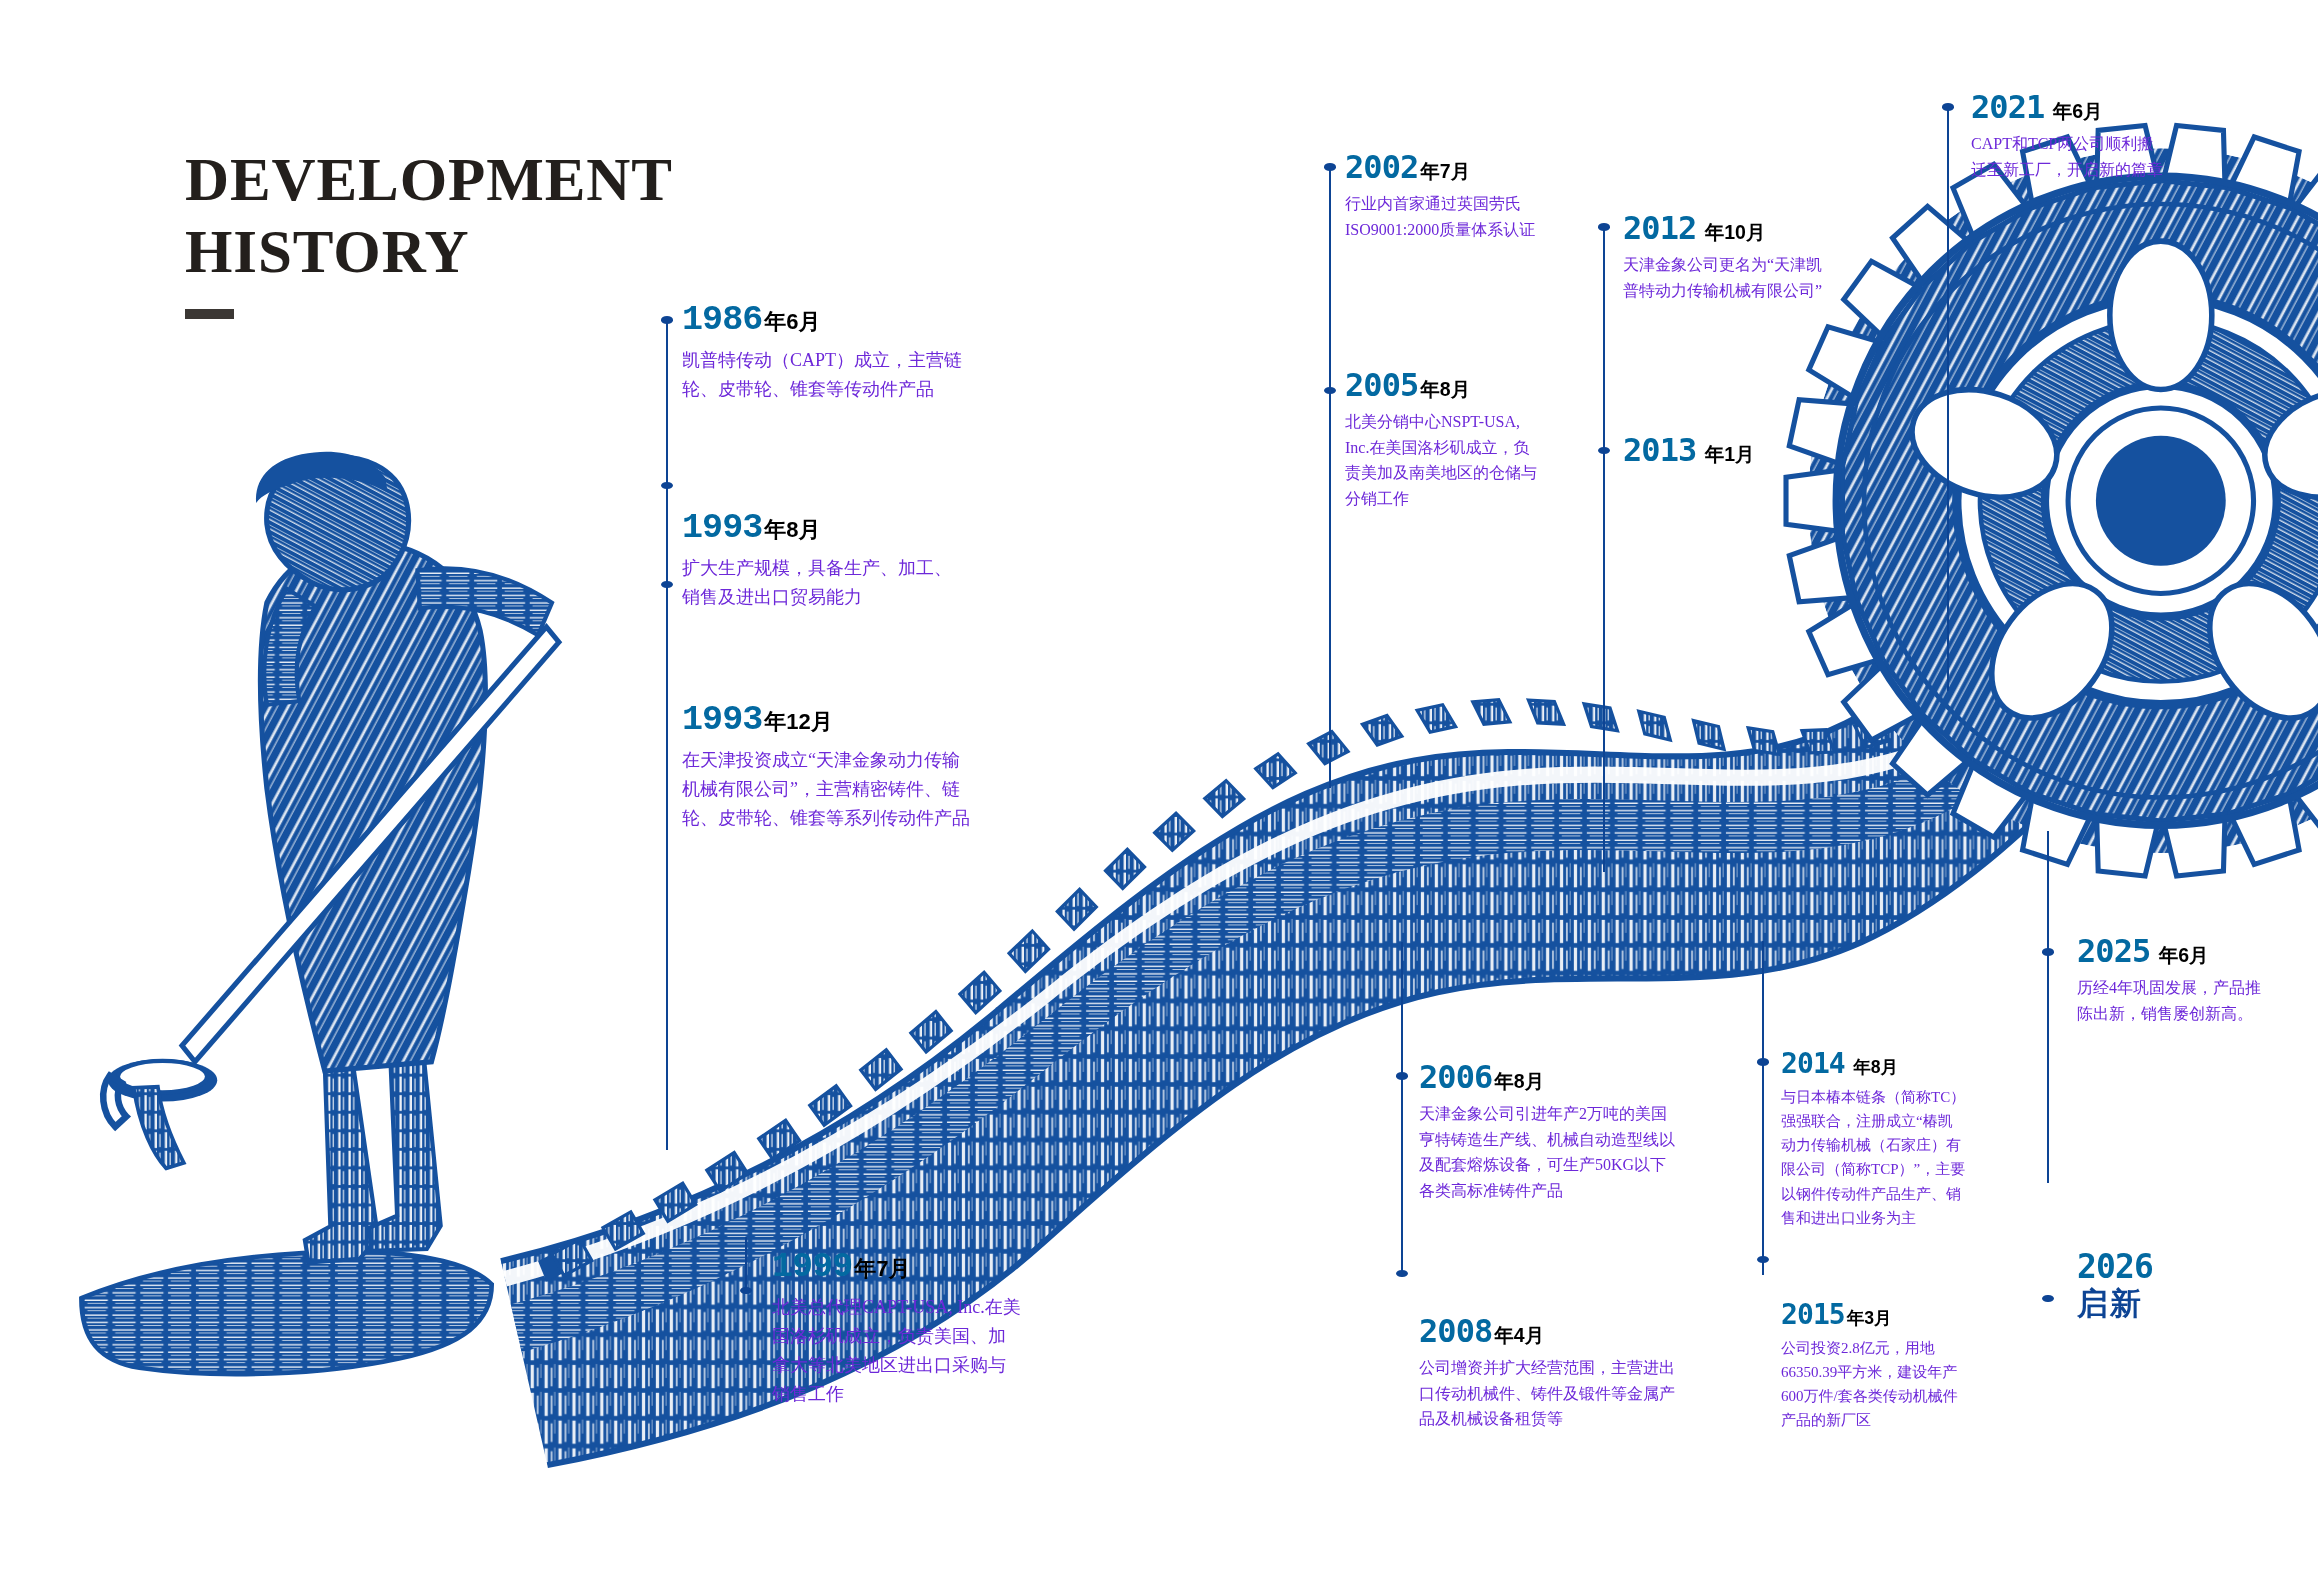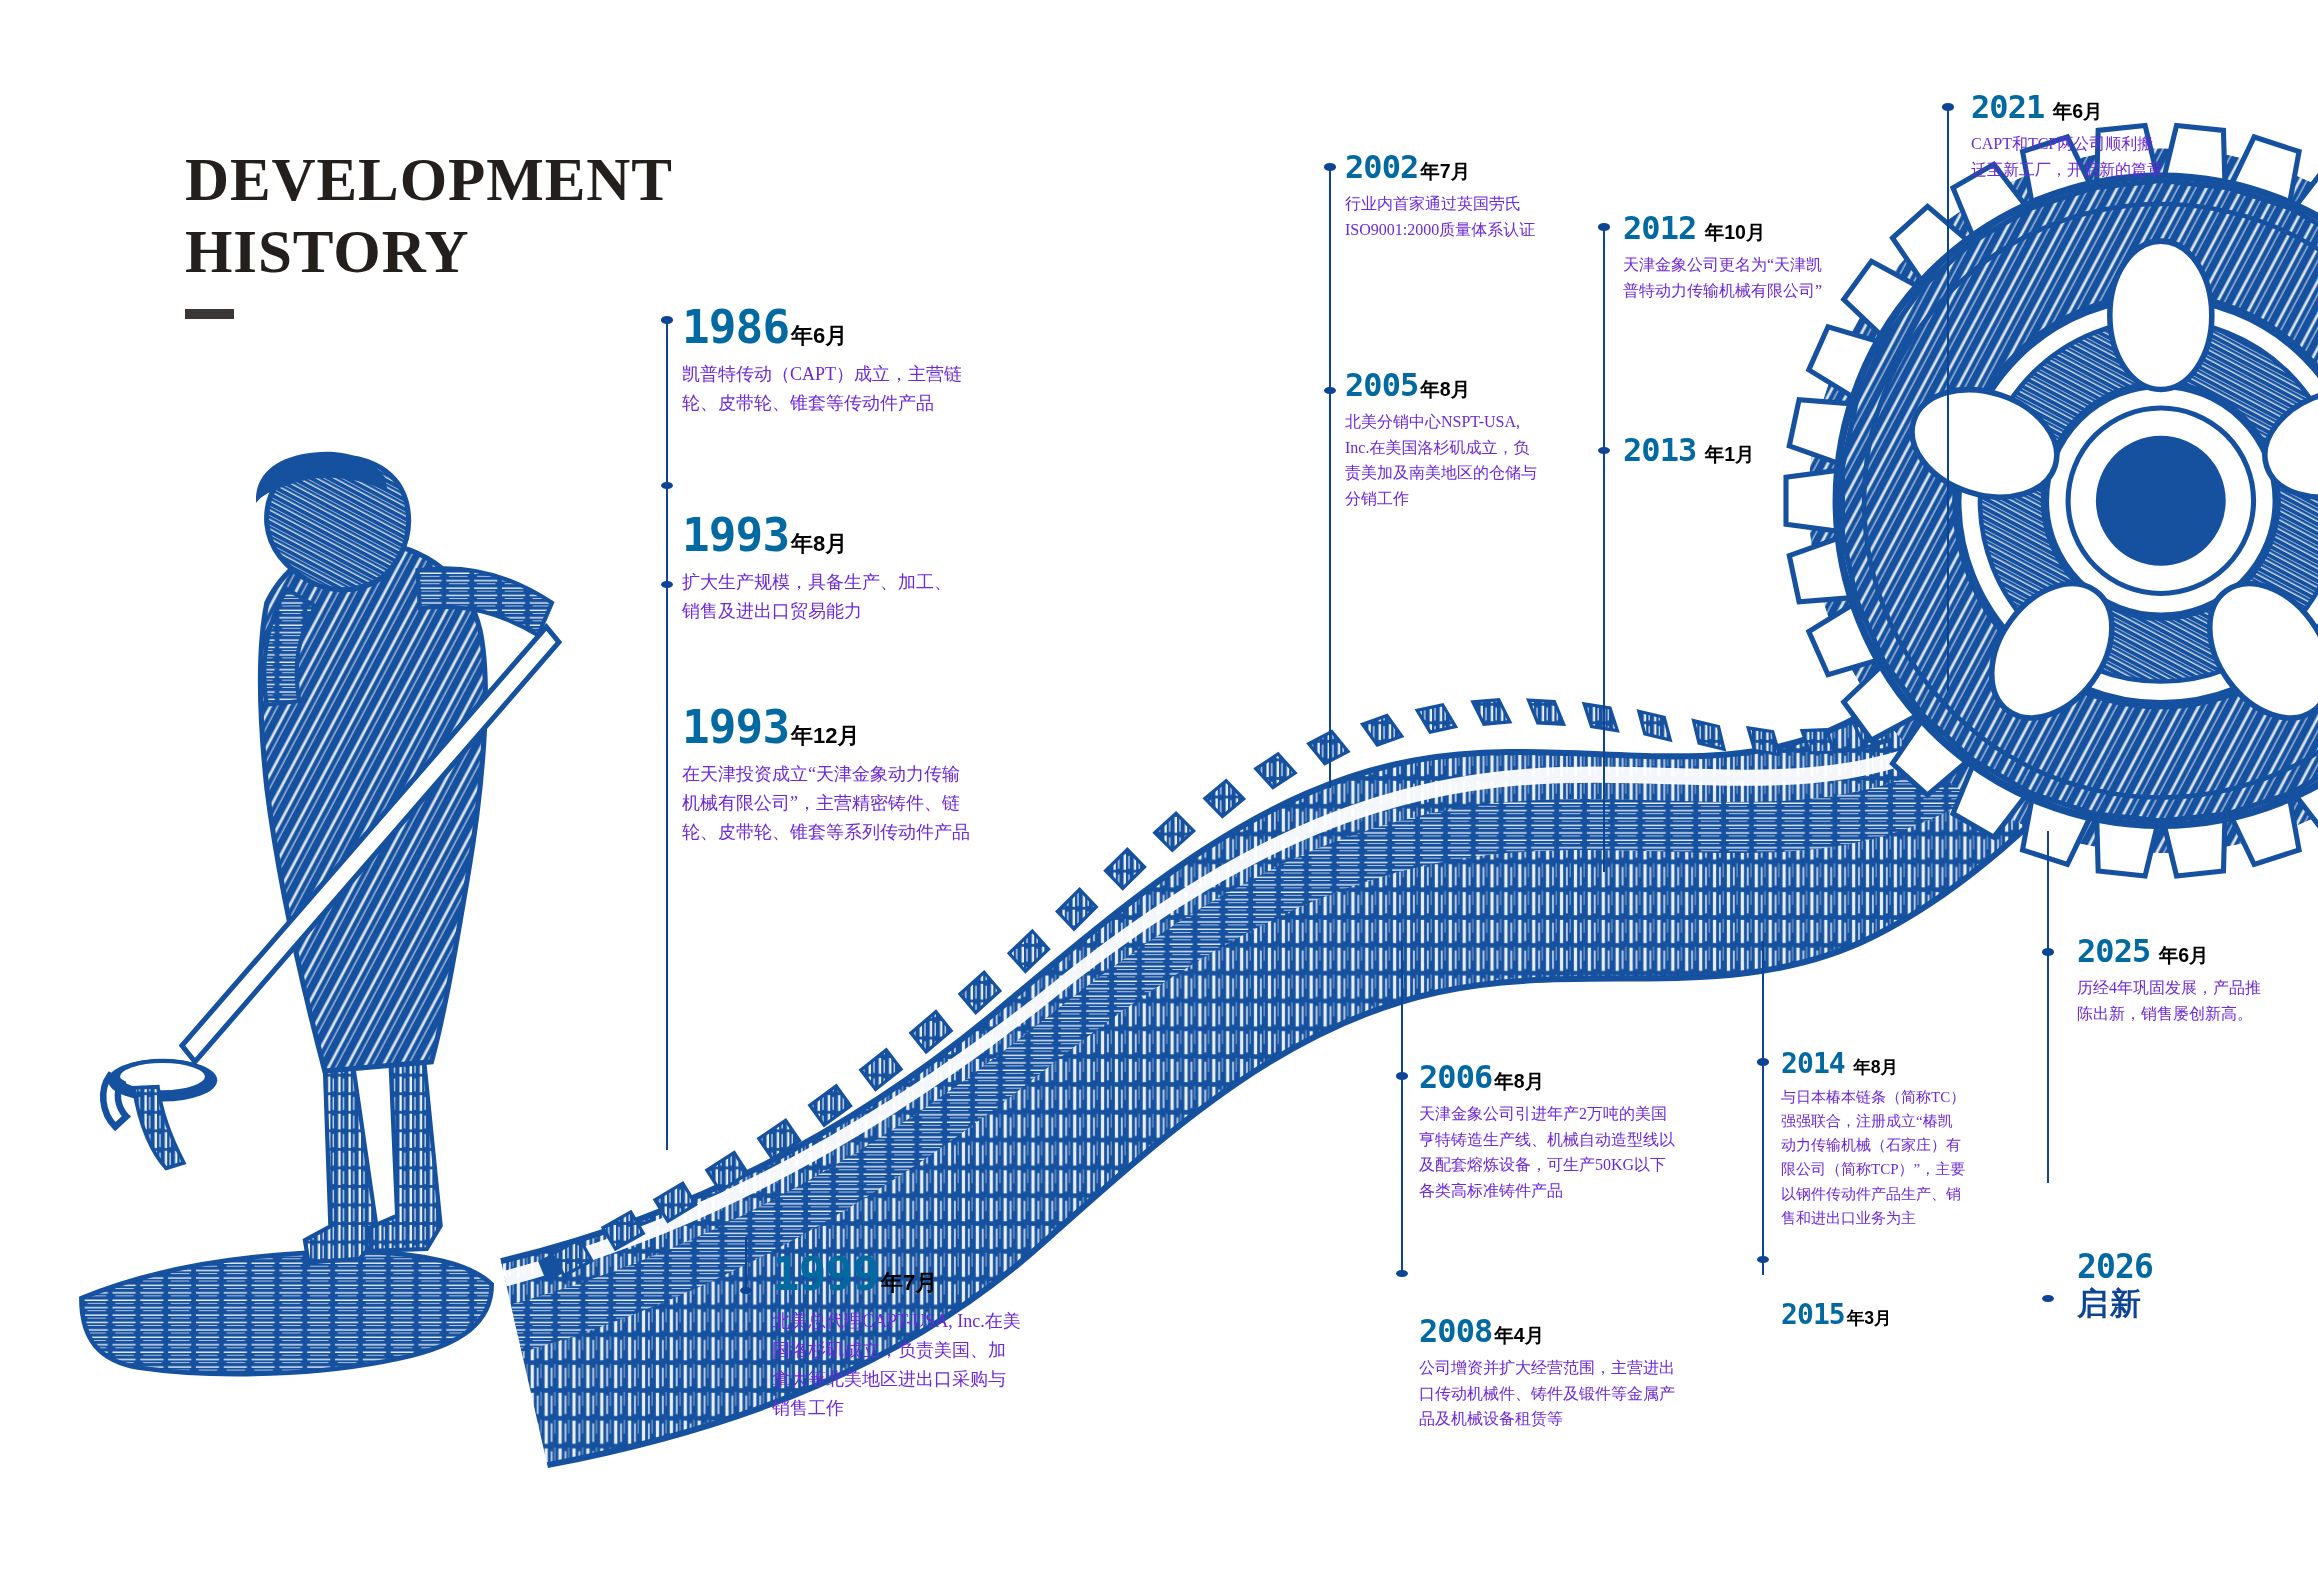--- a/index.html
+++ b/index.html
@@ -38,21 +38,21 @@
     font-weight:700; color:#000000;
     display:inline-block; vertical-align:baseline;
   }
   .entry .headline { white-space:nowrap; }
   .entry .body {
     font-family:Liberation Serif, serif;
     color:#6d28d9; font-weight:400;
   }
 
   
-  .sz-lg .year { font-size:46px; }
+  .sz-lg .year { font-size:35px;font-family:Liberation Mono, monospace; }
   .sz-lg .ym   { font-size:22px; margin-left:1.9px; }
   .sz-lg .body { font-size:18px; line-height:1.62; margin-top:5.6px; }
 
   .sz-md .year { font-size:32px; }
   .sz-md .ym   { font-size:19.5px; margin-left:1.9px; }
   .sz-md .body { font-size:16px; line-height:1.62; margin-top:4.6px; }
 
   .sz-sm .year { font-size:28px; }
   .sz-sm .ym   { font-size:17.6px; margin-left:1.9px; }
   .sz-sm .body { font-size:15px; line-height:1.62; margin-top:4.6px; }
@@ -405,20 +405,21 @@
   <div class="headline">
     <span class="year">2014</span><span class="ym">年8月</span>
   </div>
   <div class="body">与日本椿本链条（简称TC）强强联合，注册成立“椿凯动力传输机械（石家庄）有限公司（简称TCP）”，主要以钢件传动件产品生产、销售和进出口业务为主</div>
 </div>
 
 <div class="entry sz-sm" style="left:1781px; top:1298px; width:185px;">
   <div class="headline">
     <span class="year">2015</span><span class="ym">年3月</span>
   </div>
+  <div class="body">公司投资2.8亿元，用地66350.39平方米，建设年产600万件/套各类传动机械件产品的新厂区</div>
 </div>
 
 <div class="entry sz-md gap" style="left:1971px; top:88px; width:195px;">
   <div class="headline">
     <span class="year">2021</span><span class="ym">年6月</span>
   </div>
   <div class="body">CAPT和TCP两公司顺利搬迁至新工厂，开启新的篇章</div>
 </div>
 
 <div class="entry sz-md gap" style="left:2077px; top:932px; width:185px;">

